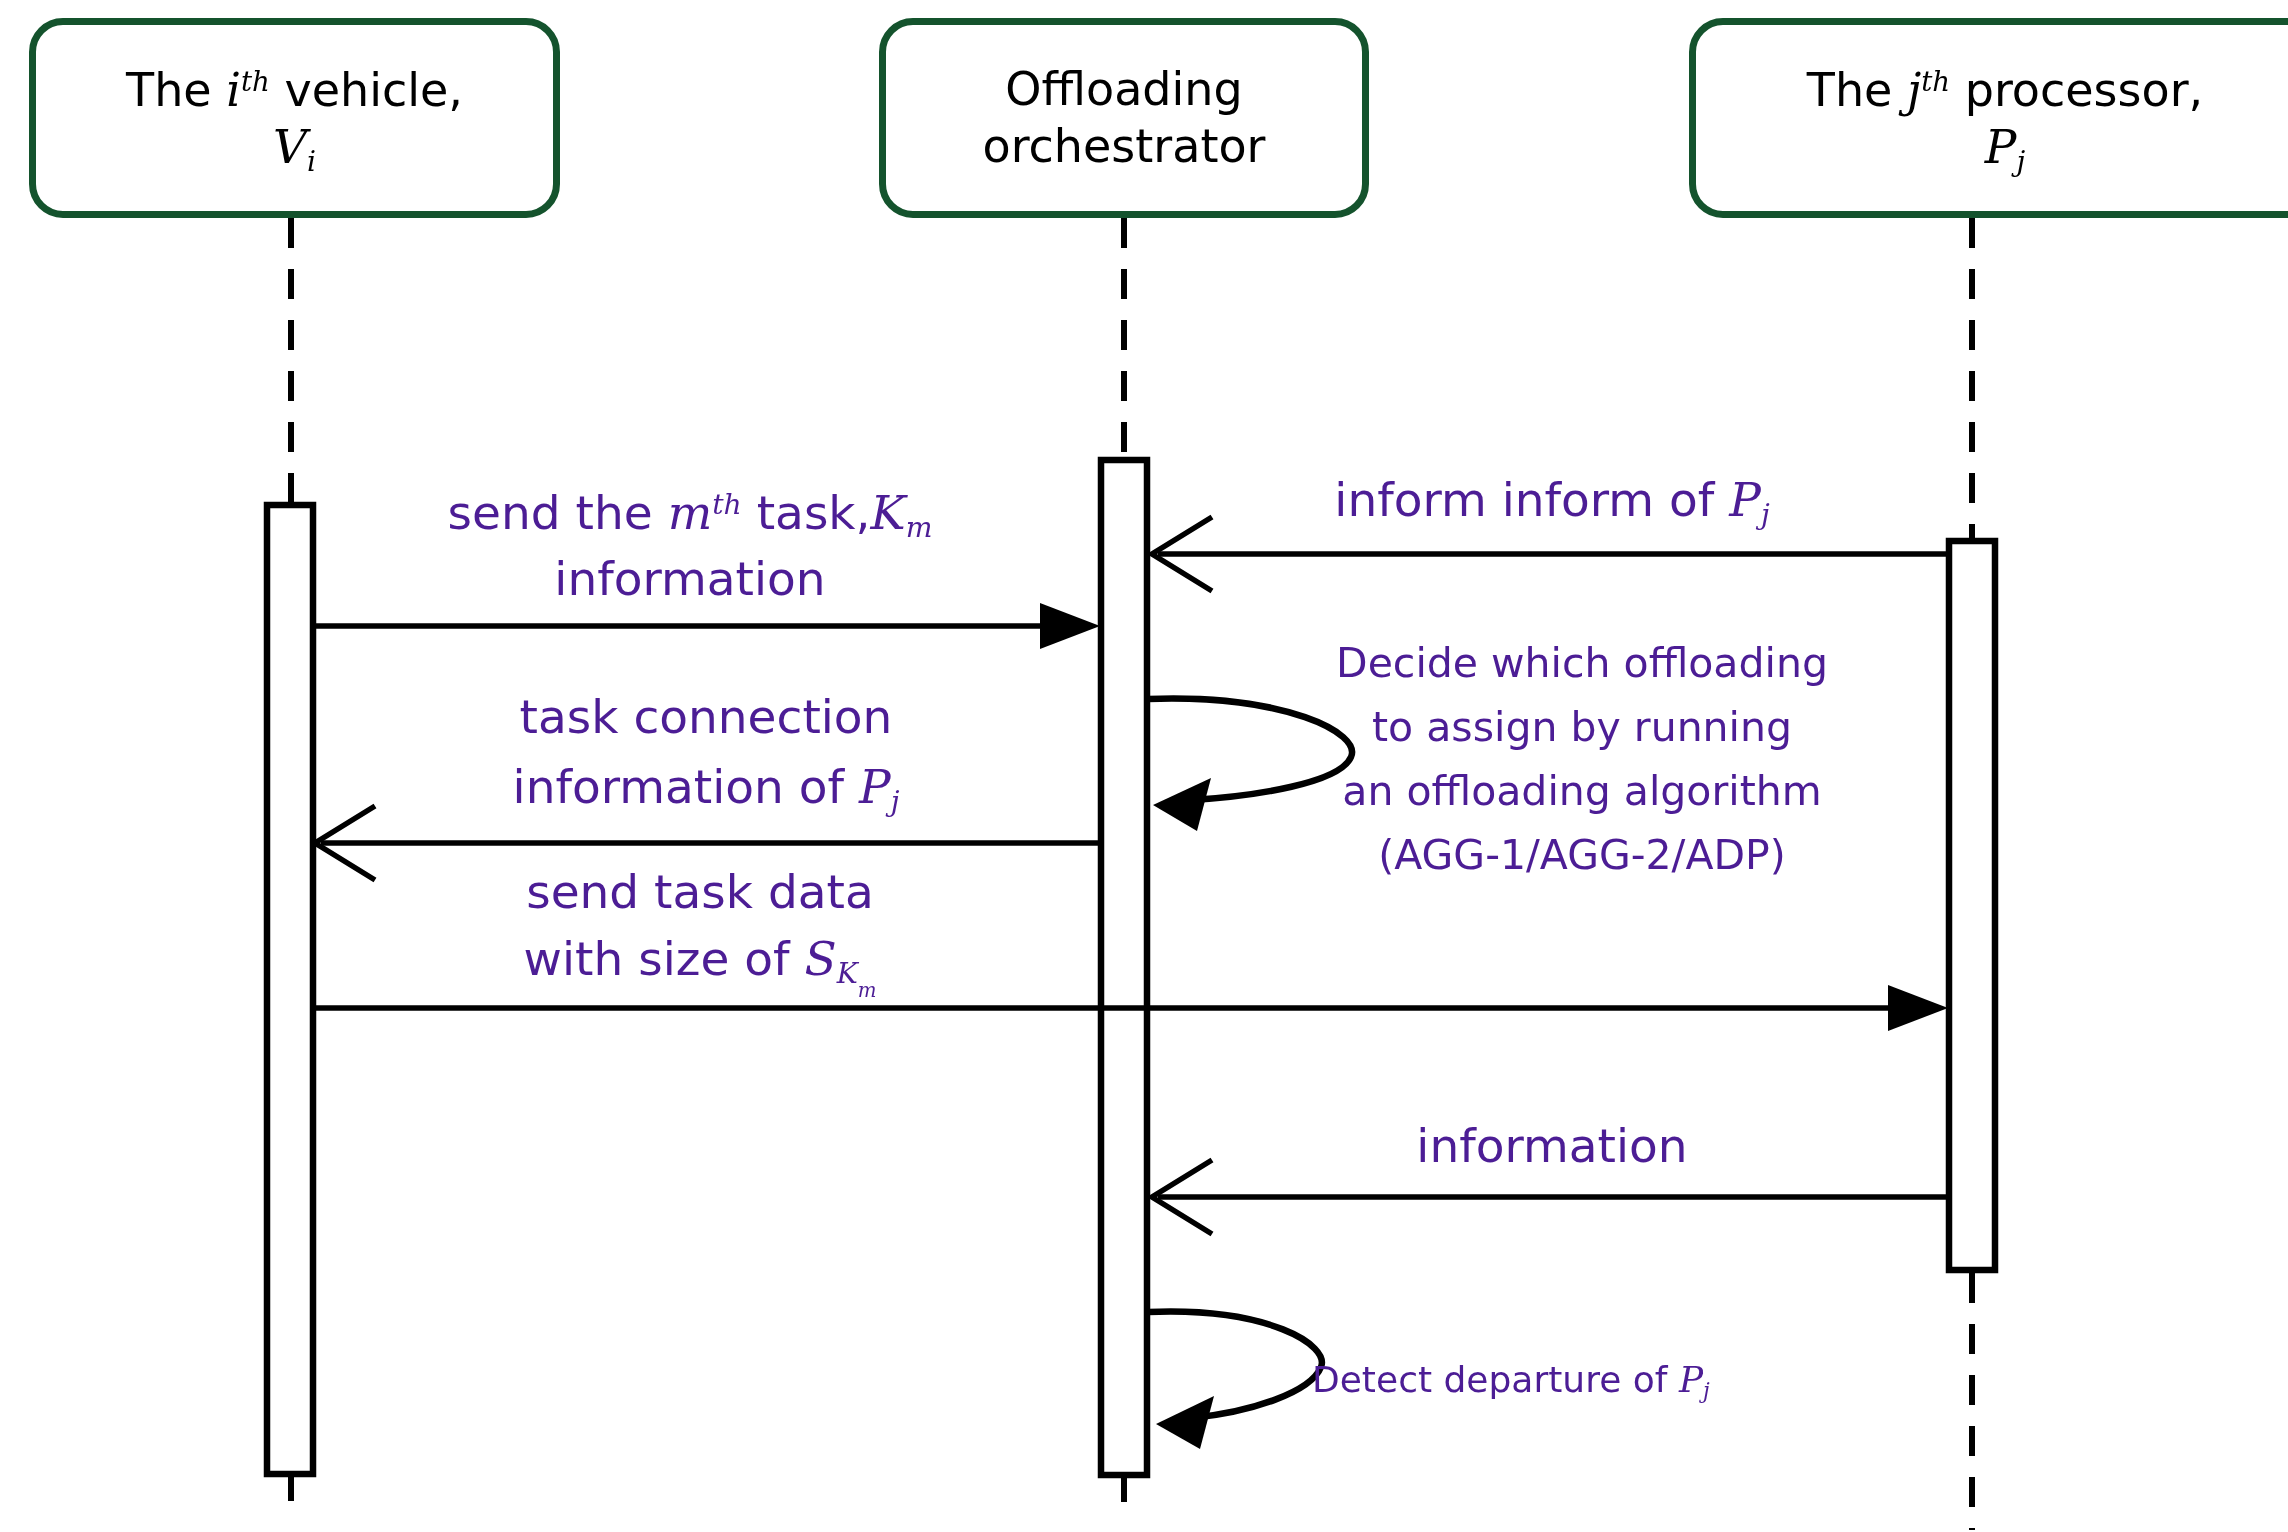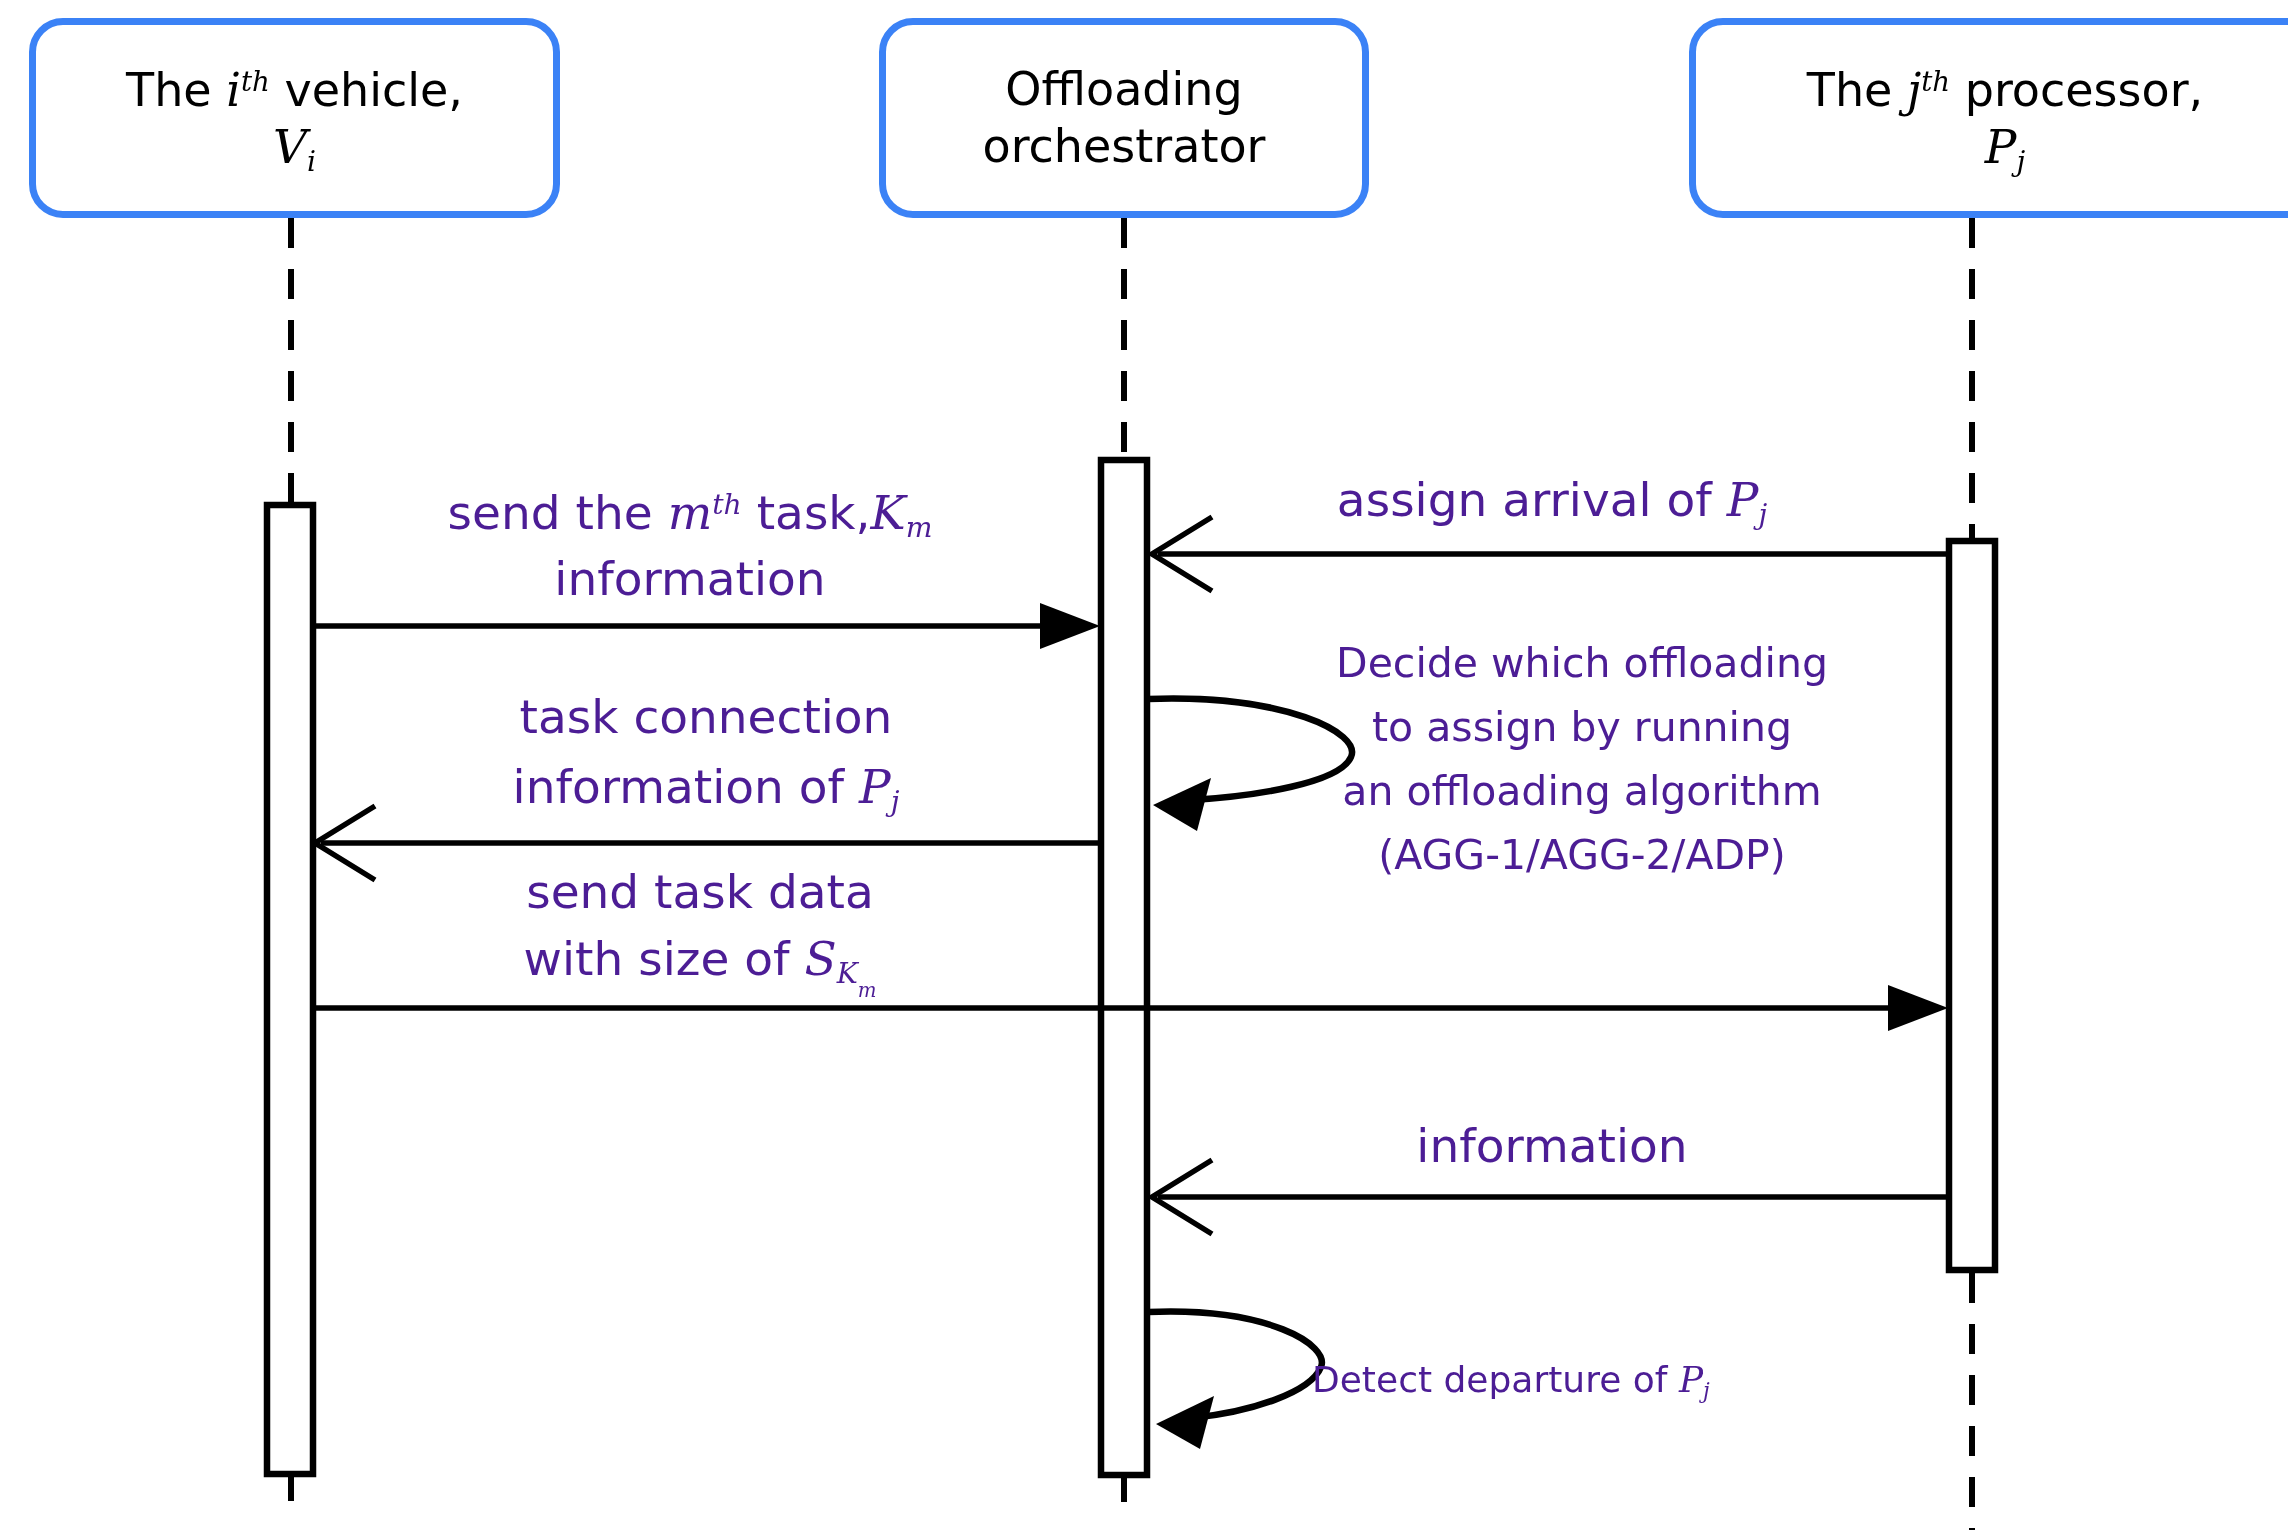--- a/index.html
+++ b/index.html
@@ -1,21 +1,21 @@
 <!DOCTYPE html>
 <html><head>
 <meta charset="utf-8">
 <style>
   *{margin:0;padding:0;box-sizing:border-box}
   html,body{width:2288px;height:1532px;background:#ffffff}
   body{font-family:"DejaVu Sans",sans-serif;color:#000}
   .stage{position:relative;width:2288px;height:1532px;background:#fff;overflow:hidden}
   .stage > svg{position:absolute;left:0;top:0}
 
-  .actor{position:absolute;border:7px solid #3b82f6;border-radius:34px;background:#fff;
+  .actor{position:absolute;border:7px solid #14532d;border-radius:34px;background:#fff;
          display:flex;flex-direction:column;align-items:center;justify-content:center;
          text-align:center}
   .actor .l1{font-size:46px;line-height:1.25;white-space:nowrap}
   .actor .l2{font-size:47px;line-height:1.15;white-space:nowrap}
 
   .lbl{position:absolute;white-space:nowrap;transform:translate(-50%,-50%);
        font-size:47px;line-height:1;color:#4c1d95}
   .lbl.small{font-size:41px}
   .lbl.left-anchor{transform:translate(0,-50%)}
 
@@ -76,21 +76,21 @@
     <div class="l1">orchestrator</div>
   </div>
   <div class="actor" style="left:1689px;top:18px;width:632px;height:200px">
     <div class="l1"><span class="s-n">The </span><span class="s-i">j</span><span class="s-sup">th</span><span class="s-n"> processor,</span></div>
     <div class="l2"><span class="s-i">P</span><span class="s-sub">j</span></div>
   </div>
 
   <div class="lbl" style="left:690px;top:512px"><span class="s-n">send the </span><span class="s-i">m</span><span class="s-sup">th</span><span class="s-n"> task,</span><span class="s-i">K</span><span class="s-sub">m</span></div>
   <div class="lbl" style="left:690px;top:578px">information</div>
 
-  <div class="lbl" style="left:1552px;top:499px"><span class="s-n">assign arrival of </span><span class="s-i">P</span><span class="s-sub">j</span></div>
+  <div class="lbl" style="left:1552px;top:499px"><span class="s-n">inform inform of </span><span class="s-i">P</span><span class="s-sub">j</span></div>
 
   <div class="lbl small" style="left:1582px;top:663px">Decide which offloading</div>
   <div class="lbl small" style="left:1582px;top:727px">to assign by running</div>
   <div class="lbl small" style="left:1582px;top:791px">an offloading algorithm</div>
   <div class="lbl small" style="left:1582px;top:855px">(AGG-1/AGG-2/ADP)</div>
 
   <div class="lbl" style="left:706px;top:716px">task connection</div>
   <div class="lbl" style="left:706px;top:786px"><span class="s-n">information of </span><span class="s-i">P</span><span class="s-sub">j</span></div>
 
   <div class="lbl" style="left:700px;top:891px">send task data</div>

